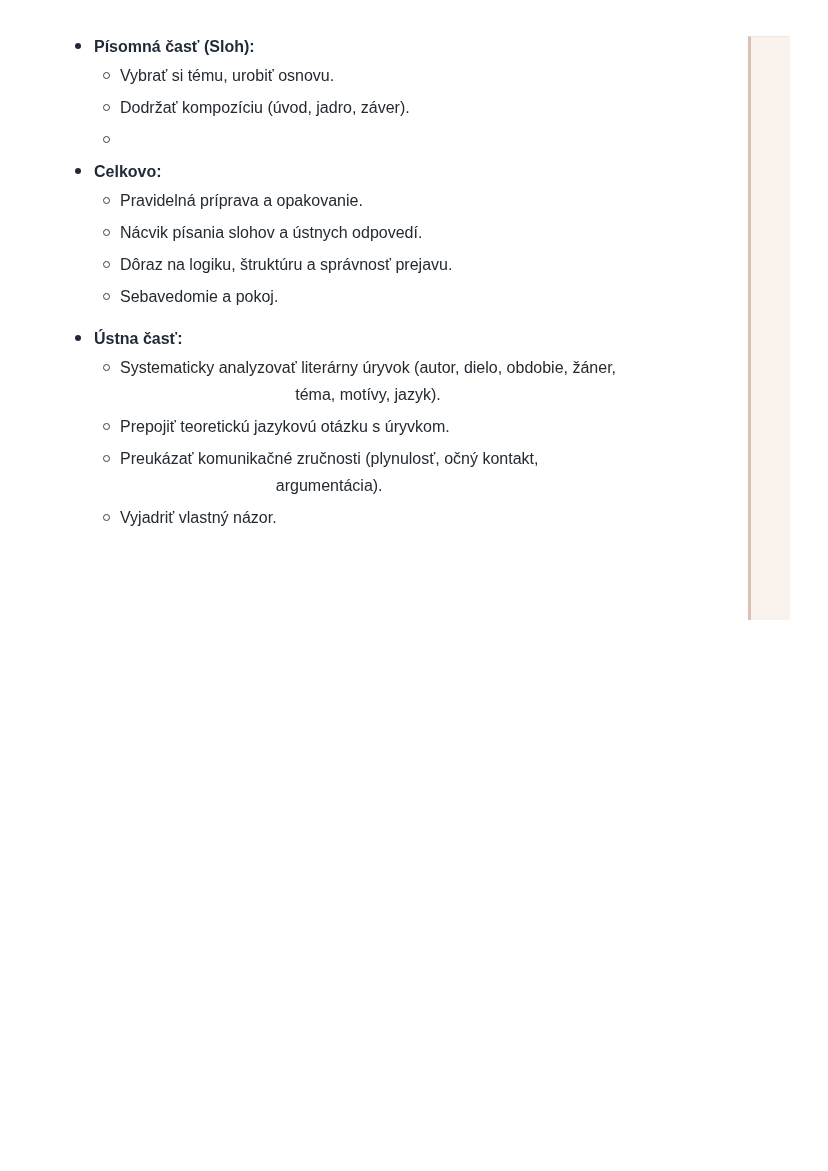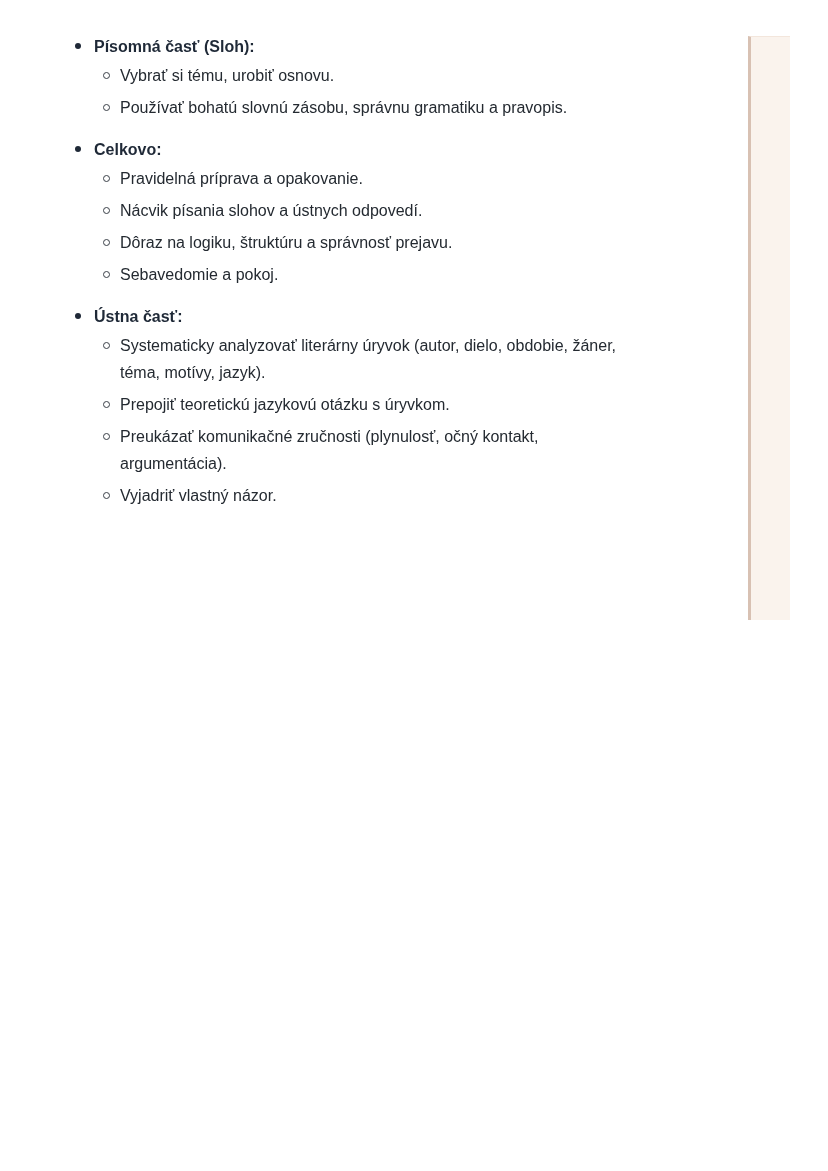--- a/index.html
+++ b/index.html
@@ -37,20 +37,21 @@
     width: 6px; height: 6px;
     border-radius: 50%;
     background: #1f2937;
     margin: 7px 13px 0 75px;
   }
 
   .sub li {
     display: flex;
     align-items: flex-start;
     margin: 5px 0;
+    text-align: center;
   }
   .circ {
     flex: none;
     width: 7px; height: 7px;
     box-sizing: border-box;
     border: 1.5px solid #3a4048;
     border-radius: 50%;
     margin: 10px 10px 0 103px;
     background: transparent;
   }
@@ -99,21 +100,24 @@
           <span class="disc"></span>
           <span class="head-text">Písomná časť (Sloh):</span>
         </div>
         <ul class="sub">
           <li>
             <span class="circ"></span>
             <span class="sub-text">Vybrať si tému, urobiť osnovu.</span>
           </li>
           <li>
             <span class="circ"></span>
-            <span class="sub-text">Používať bohatú slovnú zásobu, správnu gramatiku a pravopis.</span>
+            <span class="sub-text">Dodržať kompozíciu (úvod, jadro, záver).</span>
+          </li>
+          <li>
+            <span class="circ"></span>
           </li>
         </ul>
       </li>
 
       <li class="top-item">
         <div class="head">
           <span class="disc"></span>
           <span class="head-text">Celkovo:</span>
         </div>
         <ul class="sub">

